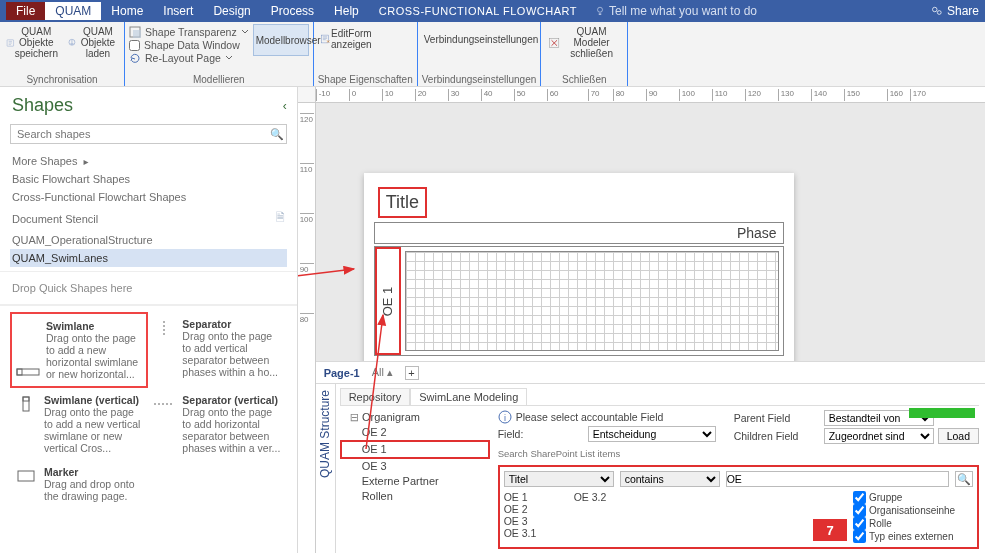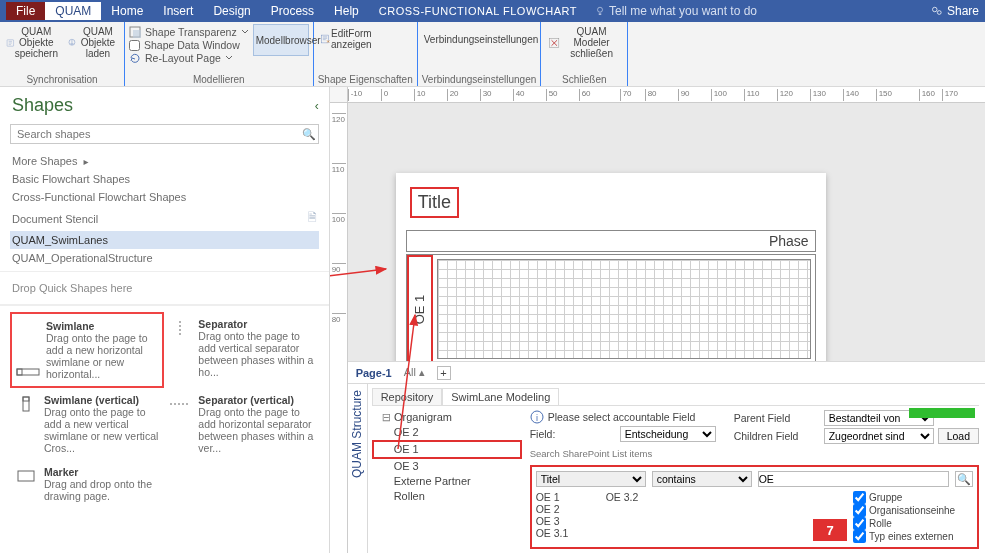--- a/index.html
+++ b/index.html
@@ -57,21 +57,21 @@
   .right-side { flex: 1; display: flex; flex-direction: column; position: relative; }
   .ruler-corner { position: absolute; left: 0; top: 0; width: 18px; height: 16px; background: #f6f6f6; border-right: 1px solid #ccc; border-bottom: 1px solid #ccc; }
   .h-ruler { height: 16px; margin-left: 18px; background: repeating-linear-gradient(to right, #fff 0 48px, #fff 48px), #fff; border-bottom: 1px solid #ccc; font-size: 8px; color: #7a7a7a; position: relative; overflow: hidden; }
   .h-ruler .tick { position: absolute; top: 2px; border-left: 1px solid #aaa; height: 12px; padding-left: 2px; }
   .v-ruler { width: 18px; position: absolute; left: 0; top: 16px; bottom: 0; background: #fff; border-right: 1px solid #ccc; font-size: 8px; color: #7a7a7a; }
   .v-ruler .tick { position: absolute; left: 2px; border-top: 1px solid #aaa; width: 14px; padding-top: 1px; }
 
   .canvas-scroll { flex: 1; overflow: hidden; position: relative; background: #e9e9e9; margin-left: 18px; margin-top: 0; }
   .page { position: absolute; left: 48px; top: 70px; width: 430px; height: 200px; background: #fff; box-shadow: 0 2px 6px rgba(0,0,0,0.25); }
   .page-inner { position: absolute; inset: 10px; }
-  .sl-title { border: 1px solid #888; padding: 3px 6px; font-size: 18px; display: inline-block; margin: 4px 0 12px 4px; background: #fff; }
+  .sl-title { border: 1px solid #888; padding: 3px 6px; font-size: 18px; display: inline-block; margin: 4px 0 4px 4px; background: #fff; }
   .sl-title.red { border: 2px solid #e03030; }
   .sl-phase { border: 1px solid #888; text-align: right; padding: 2px 6px; font-size: 14px; margin-top: 0; }
   .sl-body { display: flex; border: 1px solid #888; margin-top: 2px; height: 110px; }
   .sl-row-head { width: 26px; border-right: 1px solid #888; display: flex; align-items: center; justify-content: center; }
   .sl-row-head span { transform: rotate(-90deg); font-size: 13px; white-space: nowrap; }
   .sl-row-body { flex: 1; border: 1px solid #888; margin: 4px; background-image:
       repeating-linear-gradient(to right, #cfcfcf 0 1px, transparent 1px 9px),
       repeating-linear-gradient(to bottom, #cfcfcf 0 1px, transparent 1px 9px);
   }
   .sl-row-head.red { border: 2px solid #e03030; }
@@ -270,22 +270,22 @@
       <div class="stencil-item">
         <span>More Shapes</span>
         <span class="arrow">▸</span>
       </div>
       <div class="stencil-item">Basic Flowchart Shapes</div>
       <div class="stencil-item">Cross-Functional Flowchart Shapes</div>
       <div class="stencil-item">
         <span>Document Stencil</span>
         <span class="doc-icon">🗎</span>
       </div>
+      <div class="stencil-item">QUAM_OperationalStructure</div>
       <div class="stencil-item selected">QUAM_SwimLanes</div>
-      <div class="stencil-item">QUAM_OperationalStructure</div>
     </div>
     <div class="drop-hint">Drop Quick Shapes here</div>
 
     <div class="shape-grid">
       <div class="shape-cell red-box">
         <svg class="shape-thumb" viewBox="0 0 24 16">
             <rect x="1" y="5" width="22" height="6" fill="none" stroke="#666"></rect>
             <rect x="1" y="5" width="5" height="6" fill="none" stroke="#666"></rect>
           </svg>
         <div class="shape-text"><span class="title">Swimlane</span><span>Drag onto the page to add a new horizontal swimlane or new horizontal...</span></div>
@@ -405,21 +405,21 @@
               <div class="form-col">
                 <div class="form-row">
                   <svg width="14" height="14">
                       <circle cx="7" cy="7" r="6" fill="none" stroke="#4a6fb3"></circle>
                       <text x="7" y="11" font-size="9" text-anchor="middle" fill="#4a6fb3">i</text>
                     </svg>
                   <span>Please select accountable Field</span>
                 </div>
                 <div class="form-row">
                   <label>Field:</label>
-                  <select style="width:96px"><option>Entscheidung</option></select>
+                  <select style="width:128px"><option>Entscheidung</option></select>
                 </div>
                 <div style="font-size:9.5px;color:#777;margin-top:4px">Search SharePoint List items</div>
               </div>
               <div class="form-col">
                 <div class="form-row">
                   <label>Parent Field</label>
                   <select style="width:110px"><option>Bestandteil von</option></select>
                 </div>
                 <div class="form-row">
                   <label>Children Field</label>

